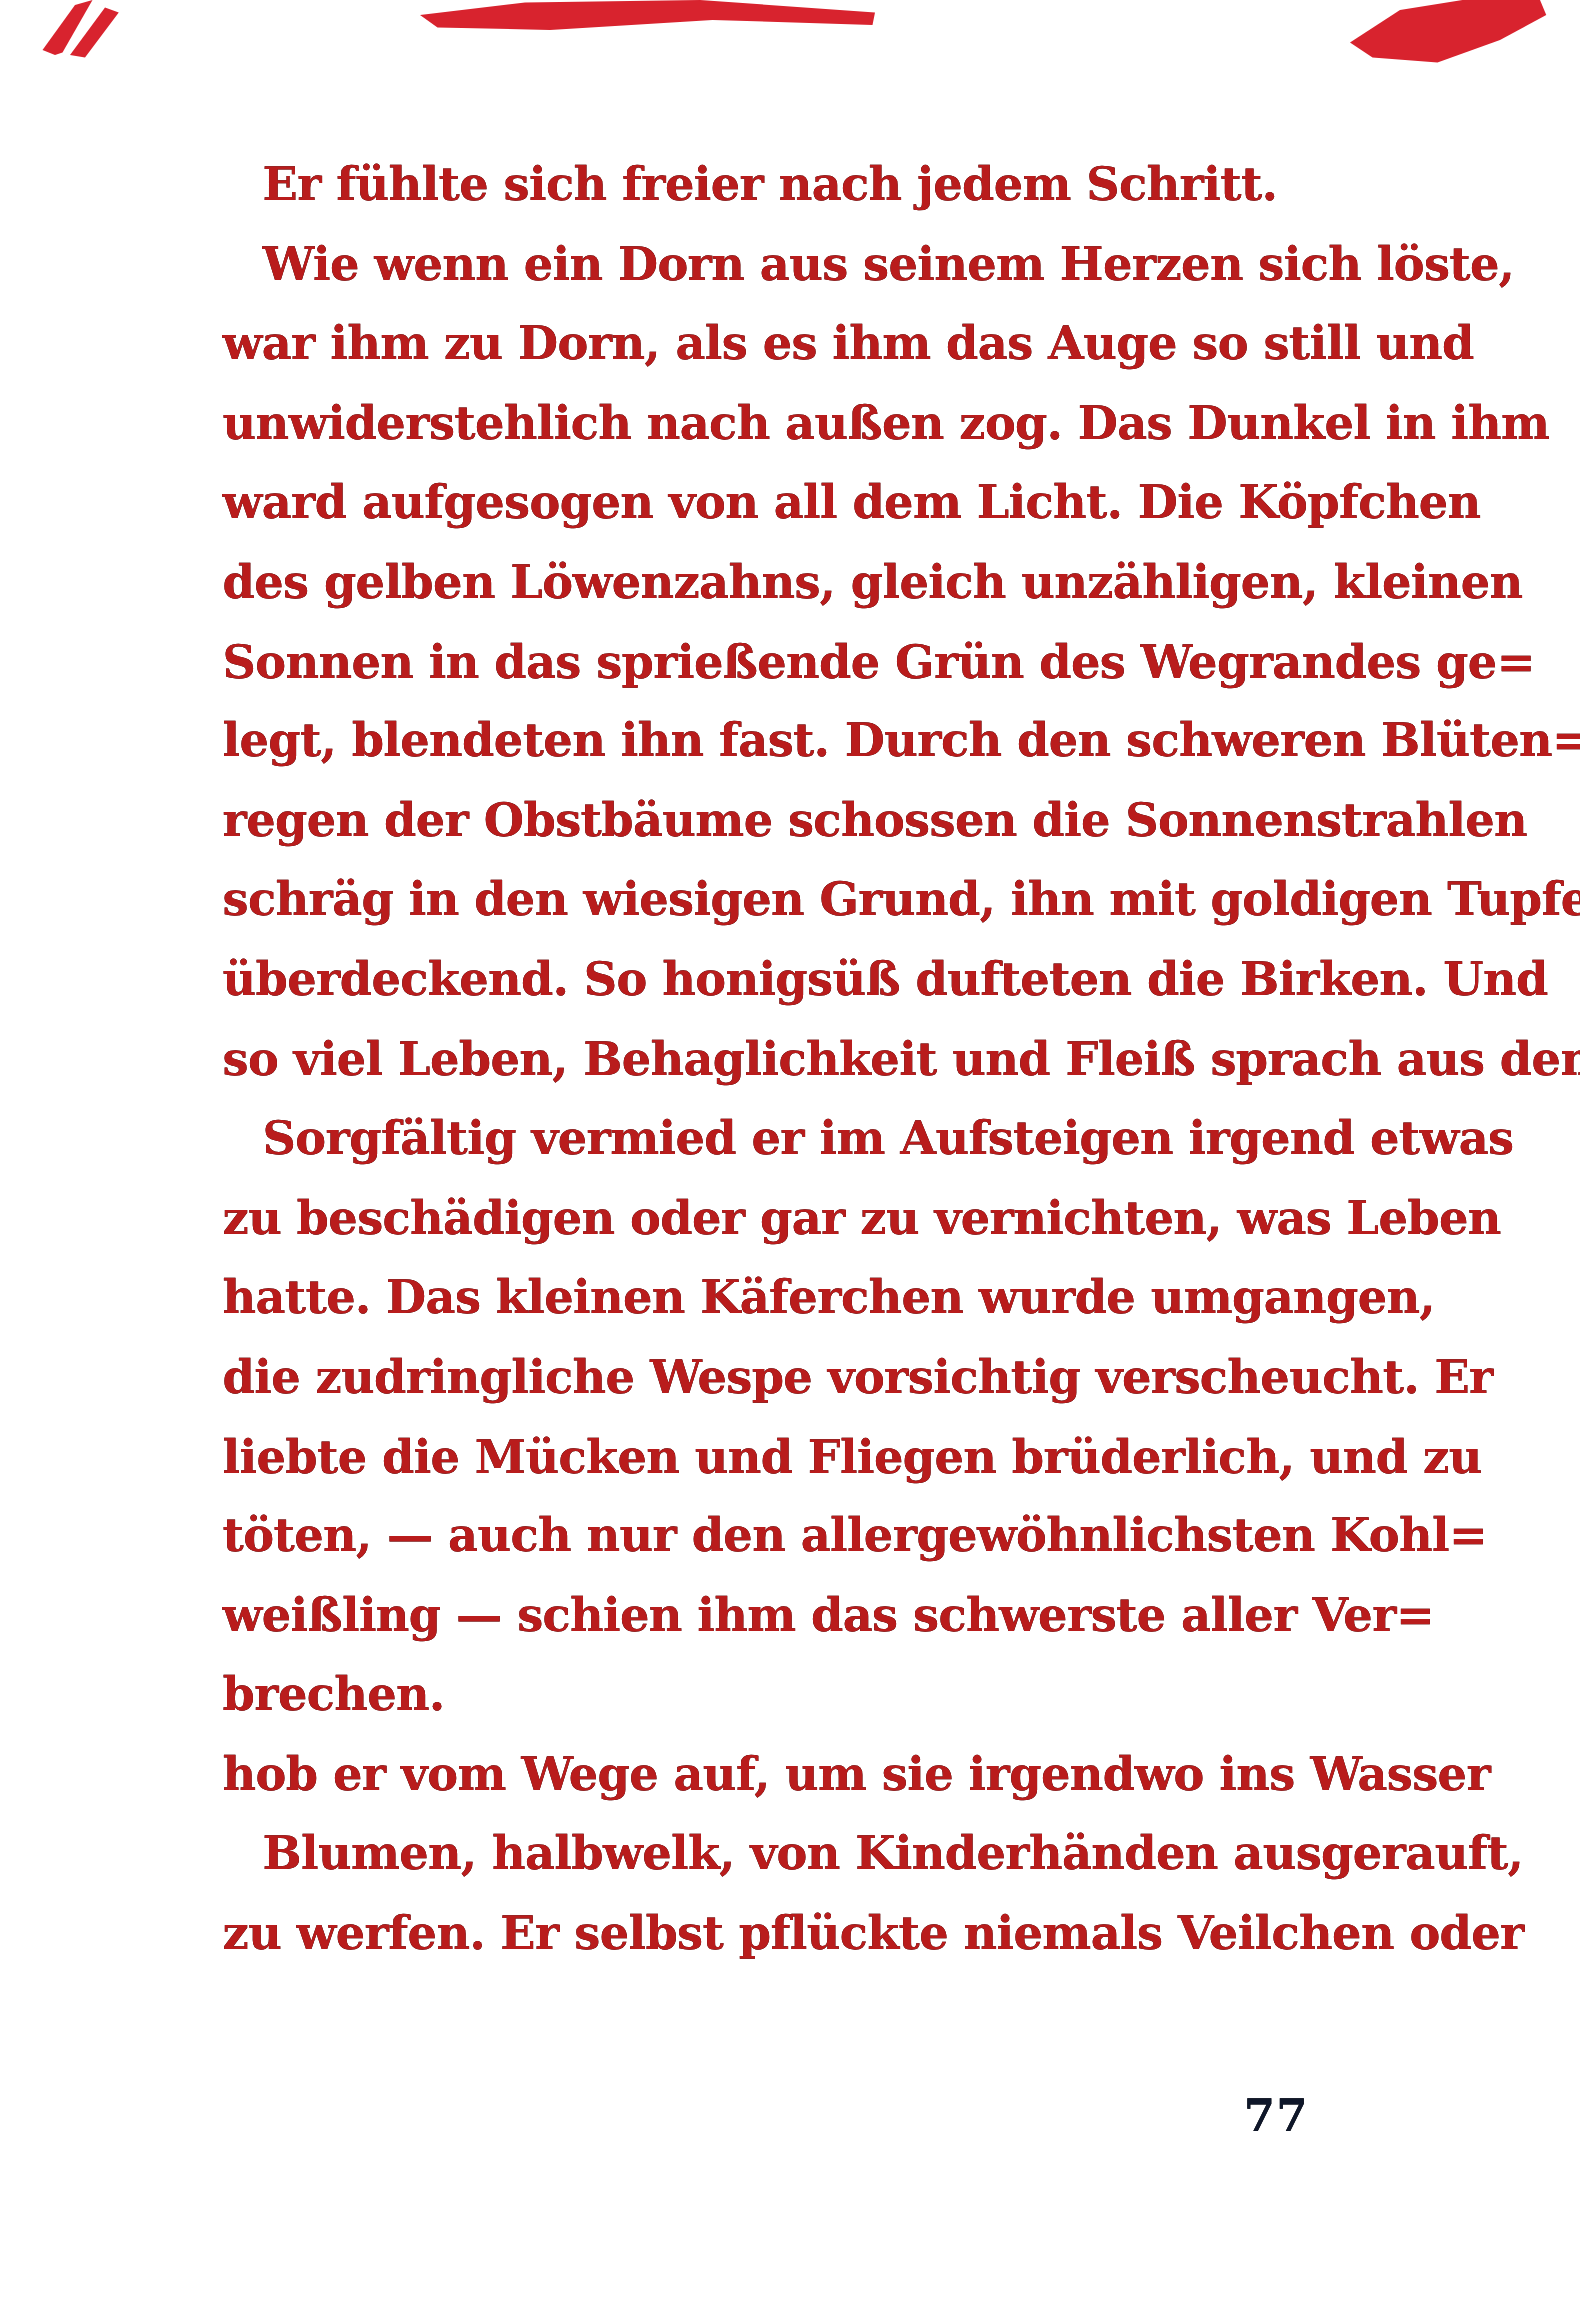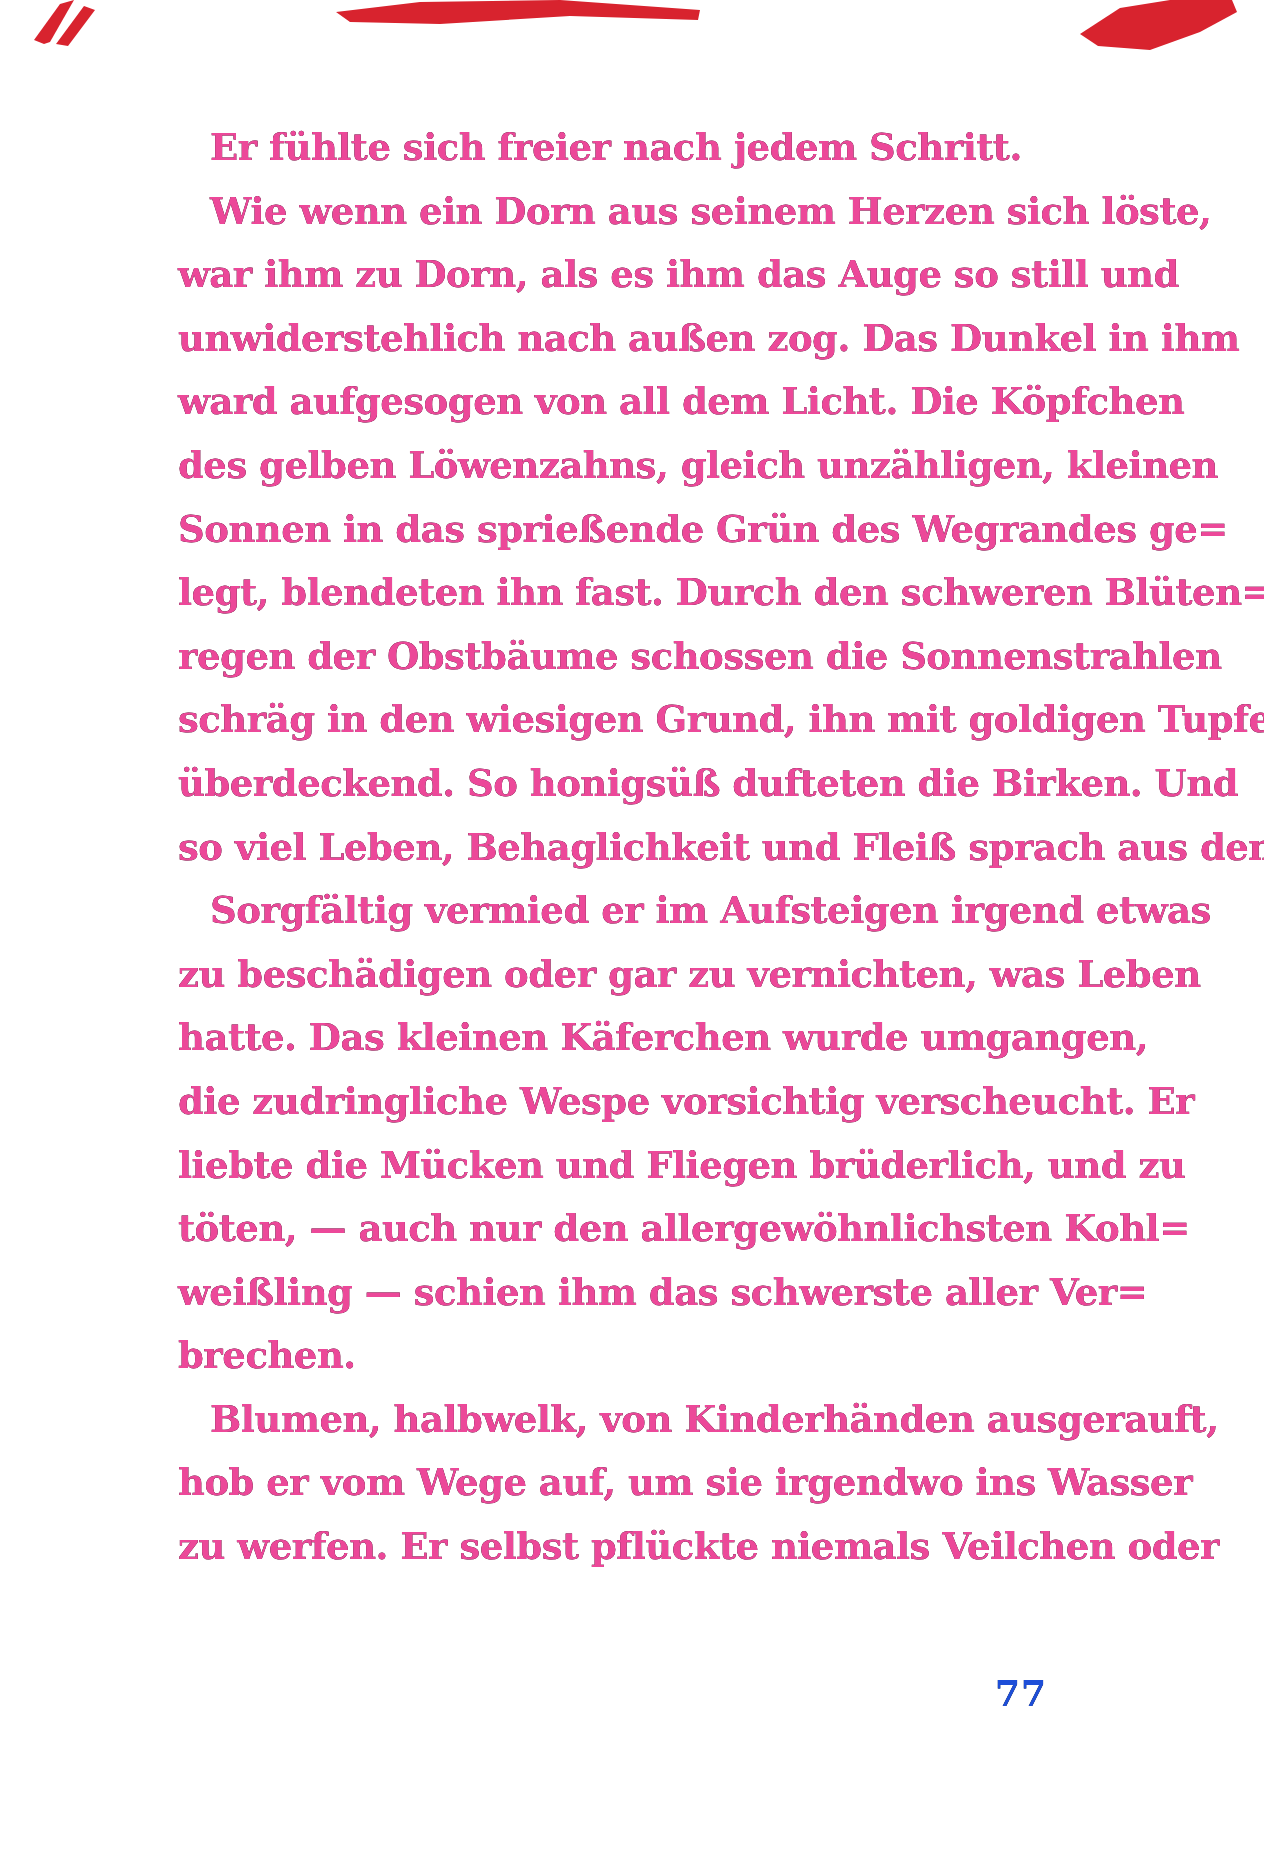--- a/index.html
+++ b/index.html
@@ -20,21 +20,21 @@
     left: 0;
     width: 1264px;
     height: 60px;
     display: block;
   }
   .text-block {
     position: absolute;
     left: 178px;
     top: 116px;
     width: 920px;
-    color: #ec4899;
+    color: #b91c1c;
   }
   .paragraph { margin: 0; padding: 0; }
   .line {
     font-size: 37px;
     font-weight: bold;
     line-height: 63.6px;
     height: 63.6px;
     letter-spacing: -0.5px;
     white-space: nowrap;
     text-align: justify;
@@ -48,21 +48,21 @@
   }
   .line.indent {
     text-indent: 32px;
   }
   .page-number {
     position: absolute;
     left: 995px;
     top: 1672px;
     font-size: 36px;
     font-weight: bold;
-    color: #1d4ed8;
+    color: #0f172a;
     letter-spacing: 1px;
     text-shadow: 0 0 0.4px #000;
   }
 </style>
 </head>
 <body>
 
 <div>
 
   <svg class="edge-marks-svg" viewBox="0 0 1264 60" xmlns="http://www.w3.org/2000/svg">
@@ -97,22 +97,22 @@
       <div class="line">zu beschädigen oder gar zu vernichten, was Leben</div>
       <div class="line">hatte. Das kleinen Käferchen wurde umgangen,</div>
       <div class="line">die zudringliche Wespe vorsichtig verscheucht. Er</div>
       <div class="line">liebte die Mücken und Fliegen brüderlich, und zu</div>
       <div class="line">töten, — auch nur den allergewöhnlichsten Kohl=</div>
       <div class="line">weißling — schien ihm das schwerste aller Ver=</div>
       <div class="line short">brechen.</div>
     </div>
 
     <div class="paragraph">
+      <div class="line">hob er vom Wege auf, um sie irgendwo ins Wasser</div>
       <div class="line indent">Blumen, halbwelk, von Kinderhänden ausgerauft,</div>
-      <div class="line">hob er vom Wege auf, um sie irgendwo ins Wasser</div>
       <div class="line">zu werfen. Er selbst pflückte niemals Veilchen oder</div>
     </div>
 
   </div>
 
   <div class="page-number">77</div>
 
 </div>
 
 </body></html>

